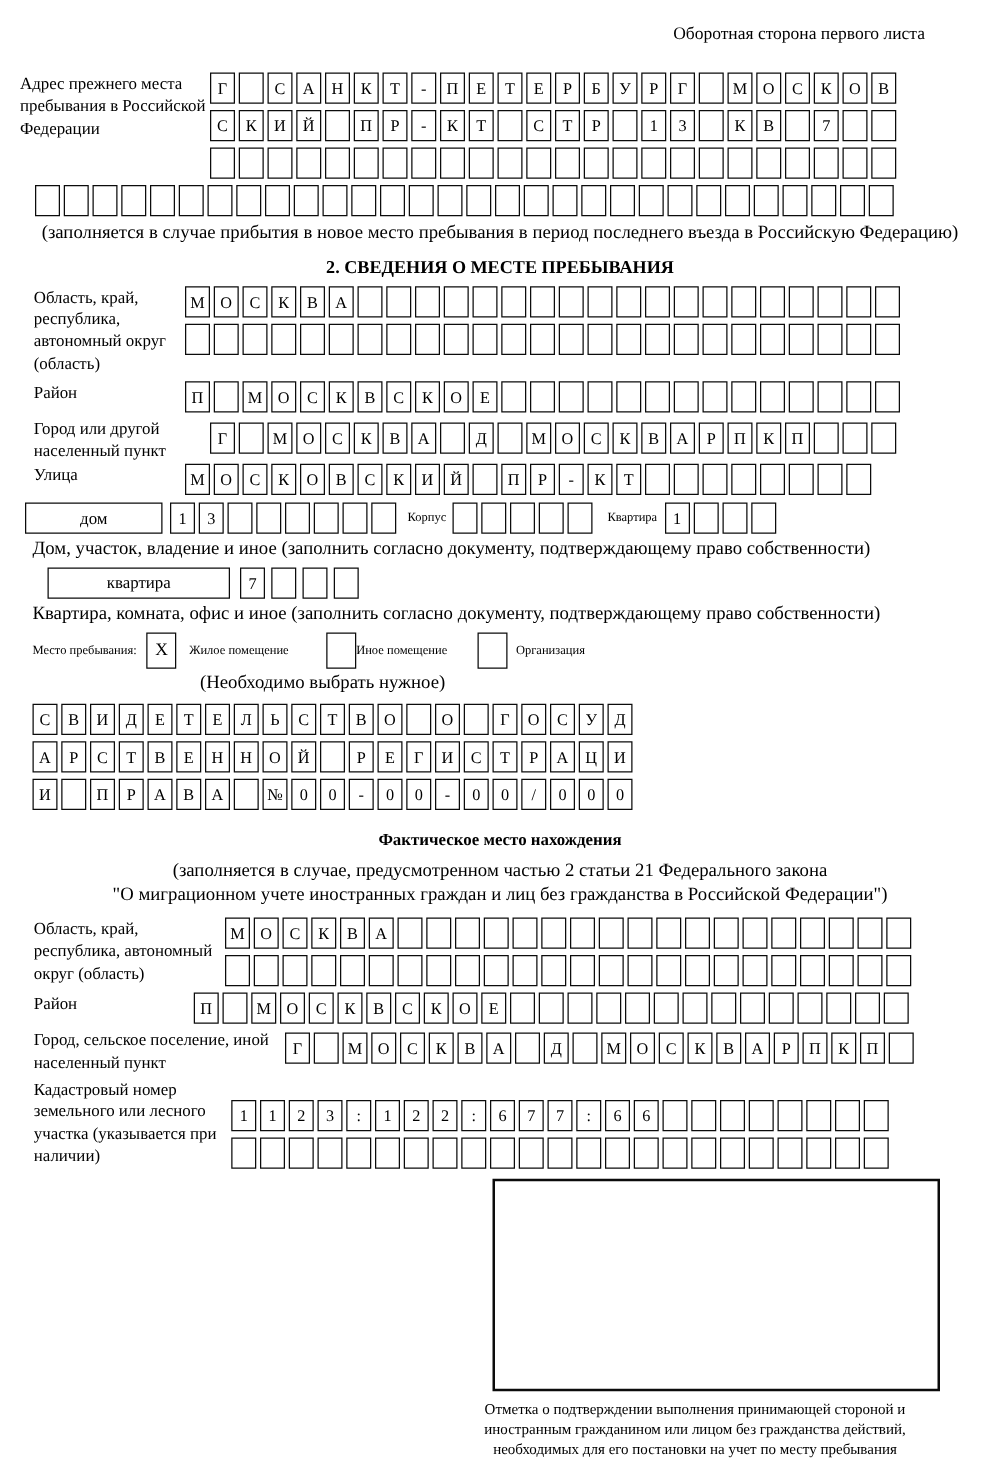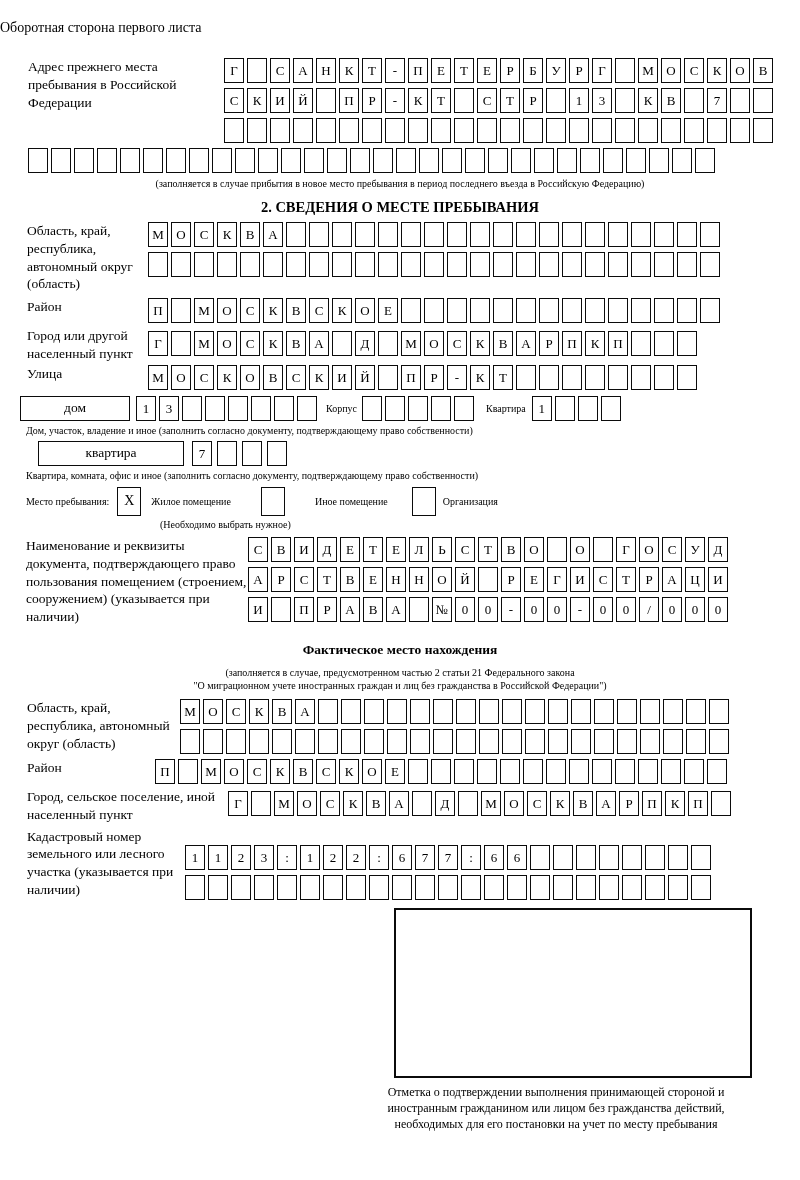--- a/index.html
+++ b/index.html
@@ -1,35 +1,35 @@
 <!DOCTYPE html>
 <html><head>
 <meta charset="utf-8">
 <style>
   html,body{margin:0;padding:0;background:#ffffff;}
   body{
     width:800px;height:1180px;overflow:hidden;position:relative;
     font-family:"Liberation Serif","DejaVu Serif",serif;color:#000;
   }
-  .title-line{margin-top:20px;padding-right:60px;font-size:14px;}
+  .title-line{margin-top:20px;padding-right:60px;text-align:right;font-size:14px;}
   .frow{display:flex;align-items:flex-start;}
   .flabel{font-size:13.5px;line-height:1.32;flex:none;}
   .rowcol{display:flex;flex-direction:column;gap:5px;}
   .cells{display:flex;gap:3px;flex:none;}
   .cell{
     flex:none;width:18px;height:23px;border:1.6px solid #0b0b0b;
     display:flex;align-items:center;justify-content:center;
     font-size:13px;line-height:1;
   }
   .widebox{
     flex:none;border:1.6px solid #0b0b0b;height:23px;
     display:flex;align-items:center;justify-content:center;font-size:13.5px;
   }
   .inline-label{font-size:10px;line-height:1.1;flex:none;align-self:center;}
-  .note{font-size:10px;line-height:1.3;}
+  .note{font-size:15px;line-height:1.3;}
   .center{text-align:center;}
   .sec-heading{font-weight:bold;font-size:14.5px;text-align:center;margin-top:9px;}
   .sub-heading{font-weight:bold;font-size:13.5px;text-align:center;margin-top:16px;}
   .checkbox{
     flex:none;width:22px;height:27px;border:1.6px solid #0b0b0b;
     display:flex;align-items:center;justify-content:center;font-size:14px;align-self:center;
   }
   .stamp-box{
     margin-left:394px;margin-top:8px;width:358px;height:170px;
     border:2px solid #0b0b0b;box-sizing:border-box;
@@ -37,21 +37,21 @@
   .stamp-caption{
     margin-left:352px;margin-top:6px;width:408px;
     font-size:12px;line-height:1.35;text-align:center;
   }
 </style>
 </head>
 <body>
 
 <div class="title-line">Оборотная сторона первого листа</div>
 
-<div class="frow" style="margin-left:28px;margin-top:22px;gap:44px;">
+<div class="frow" style="margin-left:16px;margin-top:22px;">
   <div class="flabel" style="width:152px;">Адрес прежнего места пребывания в Российской Федерации</div>
   <div class="rowcol">
     <div class="cells">
         <span class="cell">Г</span>
         <span class="cell"></span>
         <span class="cell">С</span>
         <span class="cell">А</span>
         <span class="cell">Н</span>
         <span class="cell">К</span>
         <span class="cell">Т</span>
@@ -247,21 +247,21 @@
       <span class="cell"></span>
       <span class="cell"></span>
       <span class="cell"></span>
       <span class="cell"></span>
       <span class="cell"></span>
       <span class="cell"></span>
       <span class="cell"></span>
     </div>
 </div>
 
-<div class="frow" style="margin-left:27px;margin-top:4px;">
+<div class="frow" style="margin-left:27px;margin-top:4px;gap:20px;">
   <div class="flabel" style="width:121px;">Город или другой населенный пункт</div>
   <div class="cells" style="margin-top:4px;">
       <span class="cell">Г</span>
       <span class="cell"></span>
       <span class="cell">М</span>
       <span class="cell">О</span>
       <span class="cell">С</span>
       <span class="cell">К</span>
       <span class="cell">В</span>
       <span class="cell">А</span>
@@ -353,28 +353,27 @@
       <span class="cell"></span>
     </div>
 </div>
 <div class="note" style="margin-left:26px;margin-top:3px;">Квартира, комната, офис и иное (заполнить согласно документу, подтверждающему право собственности)</div>
 
 <div class="frow" style="margin-left:26px;margin-top:5px;">
   <div class="inline-label">Место пребывания:</div>
   <div class="checkbox" style="margin-left:8px;">X</div>
   <div class="inline-label" style="margin-left:10px;">Жилое помещение</div>
   <div class="checkbox" style="margin-left:30px;"></div>
-  <div class="inline-label" style="margin-left:30px;">Иное помещение</div>
+  <div class="inline-label" style="">Иное помещение</div>
   <div class="checkbox" style="margin-left:24px;"></div>
   <div class="inline-label" style="margin-left:7px;">Организация</div>
 </div>
 <div class="note" style="margin-left:160px;margin-top:2px;">(Необходимо выбрать нужное)</div>
 
 <div class="frow" style="margin-left:26px;margin-top:6px;">
-  <div class="flabel" style="width:222px;">Наименование и реквизиты документа, подтверждающего право пользования помещением (строением, сооружением) (указывается при наличии)</div>
   <div class="rowcol">
     <div class="cells">
         <span class="cell">С</span>
         <span class="cell">В</span>
         <span class="cell">И</span>
         <span class="cell">Д</span>
         <span class="cell">Е</span>
         <span class="cell">Т</span>
         <span class="cell">Е</span>
         <span class="cell">Л</span>

